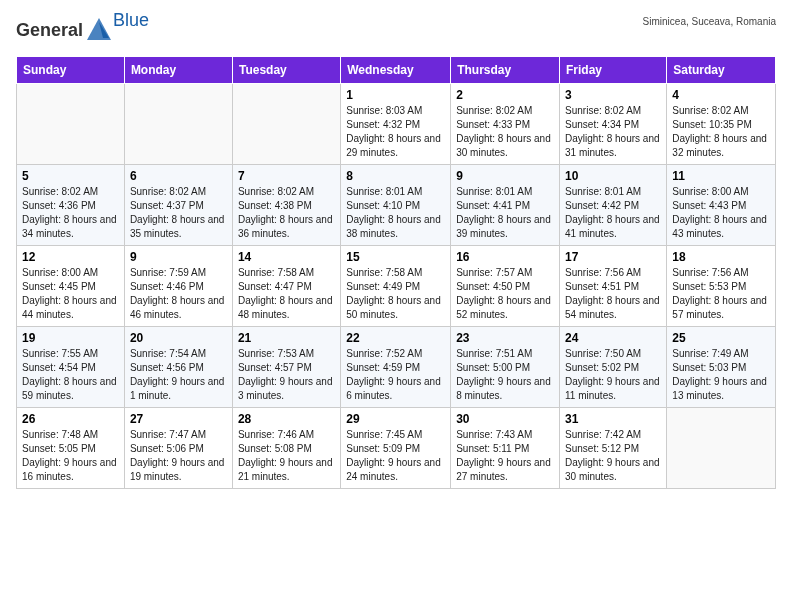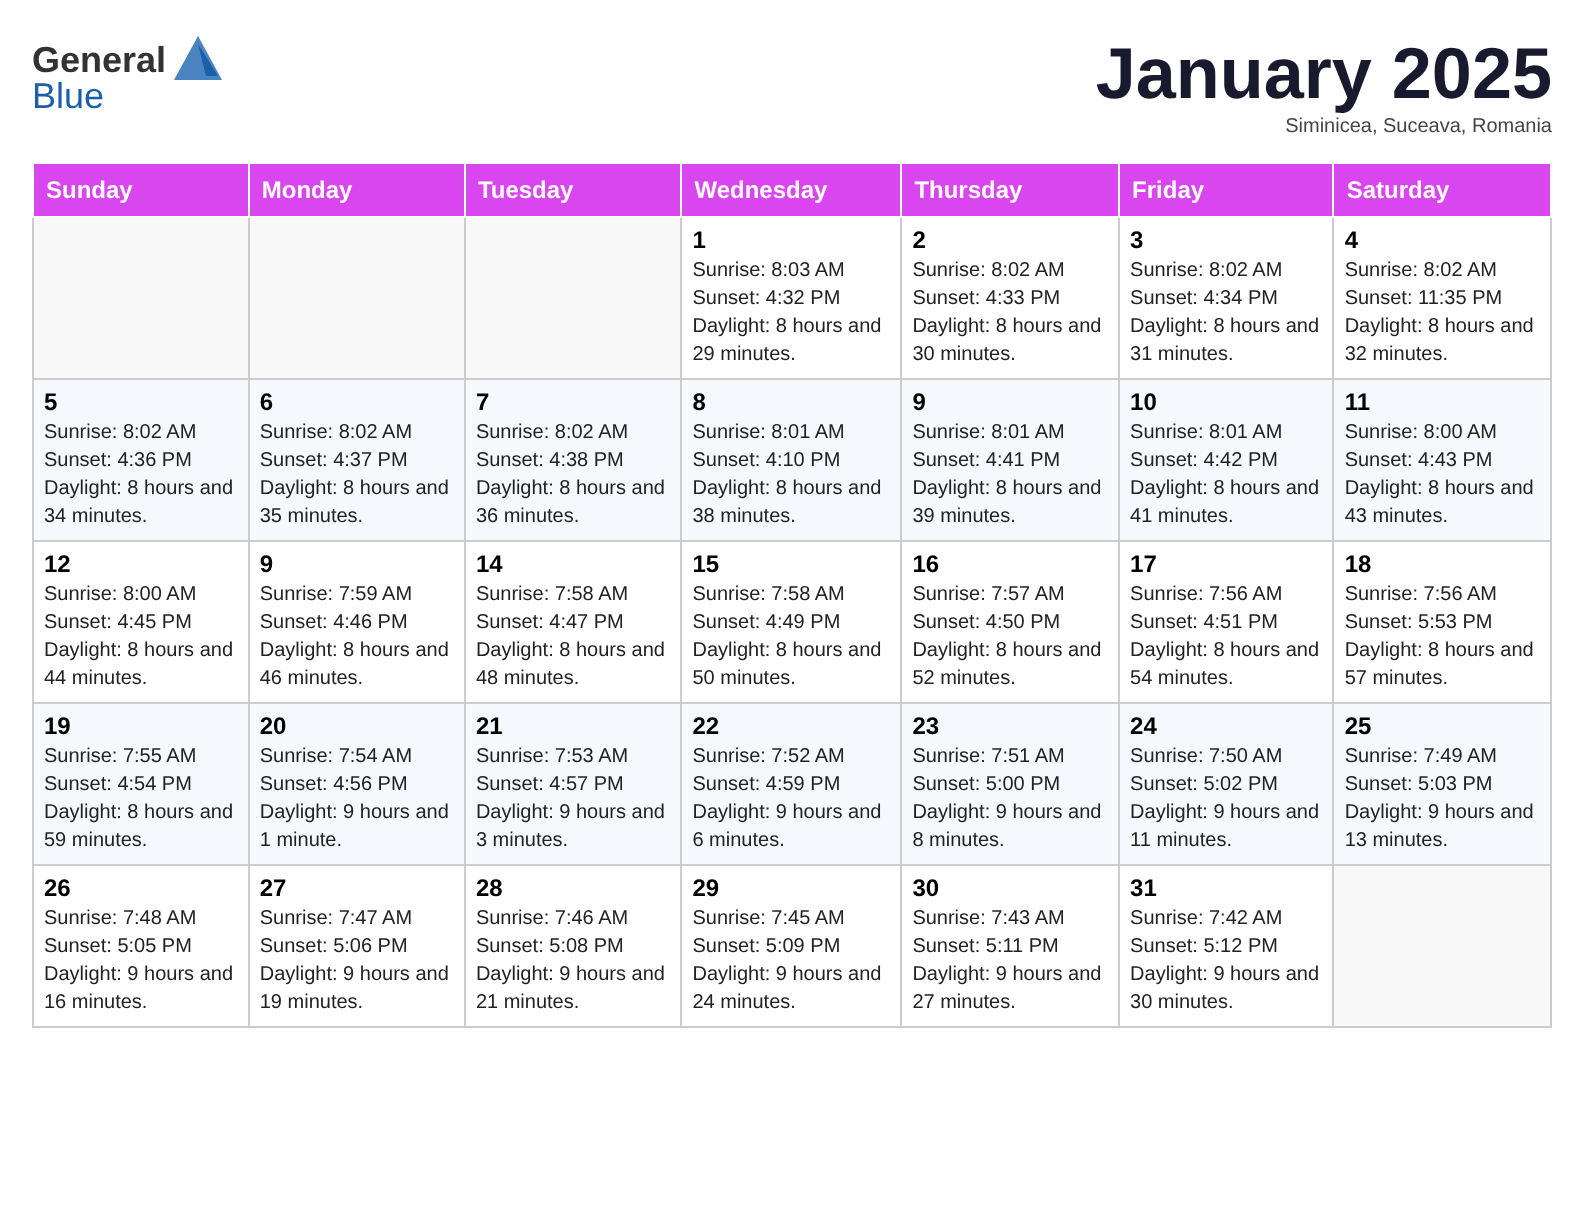--- a/index.html
+++ b/index.html
@@ -46,21 +46,21 @@
     .subtitle {
       font-size: 10px;
       color: #444;
     }
     table {
       width: 100%;
       border-collapse: collapse;
       font-size: 11px;
     }
     .day-header {
-      background-color: #d946ef;
+      background-color: #6d28d9;
       color: white;
       text-align: left;
       padding: 6px 6px;
       font-size: 12px;
       font-weight: bold;
       border: 1px solid #fff;
     }
     td {
       border: 1px solid #ccc;
       vertical-align: top;
@@ -86,33 +86,32 @@
     }
     .empty-cell {
       background: #f9f9f9 !important;
     }
   </style>
 </head>
 <body>
 
 <div class="header">
   <div class="logo">
-    <div style="display:flex;flex-direction:column;align-items:flex-start;">
+    <div style="display:flex;align-items:flex-start;">
       <div style="display:flex;align-items:center;">
         <span class="logo-text-general">General</span>
         <svg class="logo-icon" viewBox="0 0 28 28">
           <polygon points="14,2 26,24 2,24" fill="#2a6db5" opacity="0.85"></polygon>
           <polygon points="14,6 24,22 18,22" fill="#1a5fa8"></polygon>
         </svg>
       </div>
       <span class="logo-text-blue" style="margin-top:-6px;">Blue</span>
     </div>
   </div>
   <div class="title-block">
-    <div class="month-title">January 2025</div>
     <div class="subtitle">Siminicea, Suceava, Romania</div>
   </div>
 </div>
 
 <table>
   <thead>
     <tr>
     <th class="day-header">Sunday</th>
         <th class="day-header">Monday</th>
         <th class="day-header">Tuesday</th>
@@ -141,21 +140,21 @@
         </td>
         <td>
           <div class="day-number">3</div>
           <div class="day-info">Sunrise: 8:02 AM
 Sunset: 4:34 PM
 Daylight: 8 hours and 31 minutes.</div>
         </td>
         <td>
           <div class="day-number">4</div>
           <div class="day-info">Sunrise: 8:02 AM
-Sunset: 11:35 PM
+Sunset: 10:35 PM
 Daylight: 8 hours and 32 minutes.</div>
         </td>
       </tr>
       <tr class="week-row">
         <td>
           <div class="day-number">5</div>
           <div class="day-info">Sunrise: 8:02 AM
 Sunset: 4:36 PM
 Daylight: 8 hours and 34 minutes.</div>
         </td>

